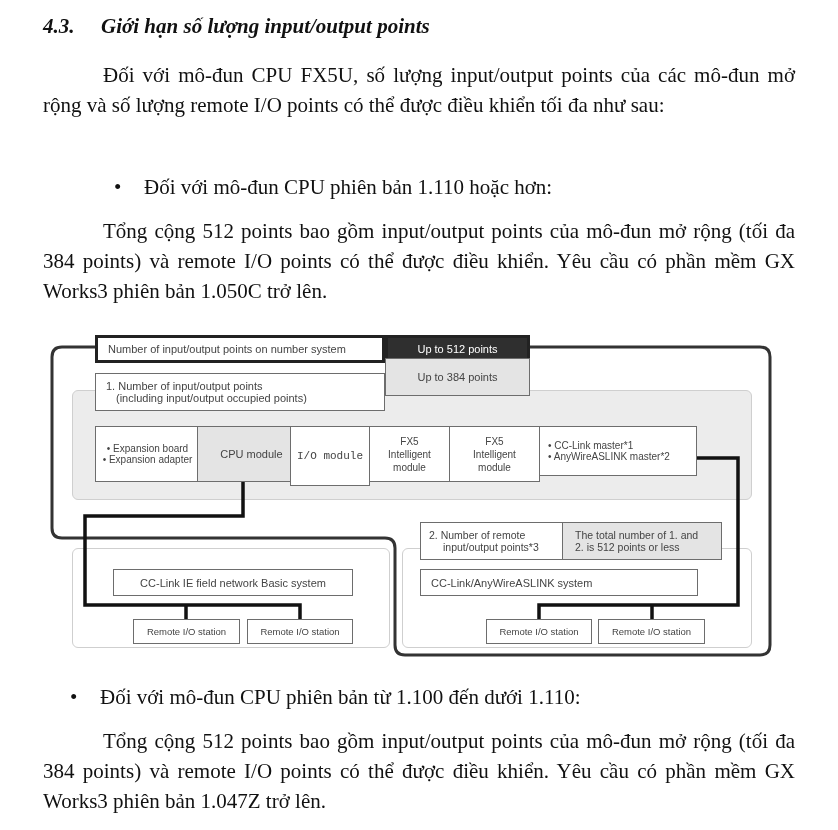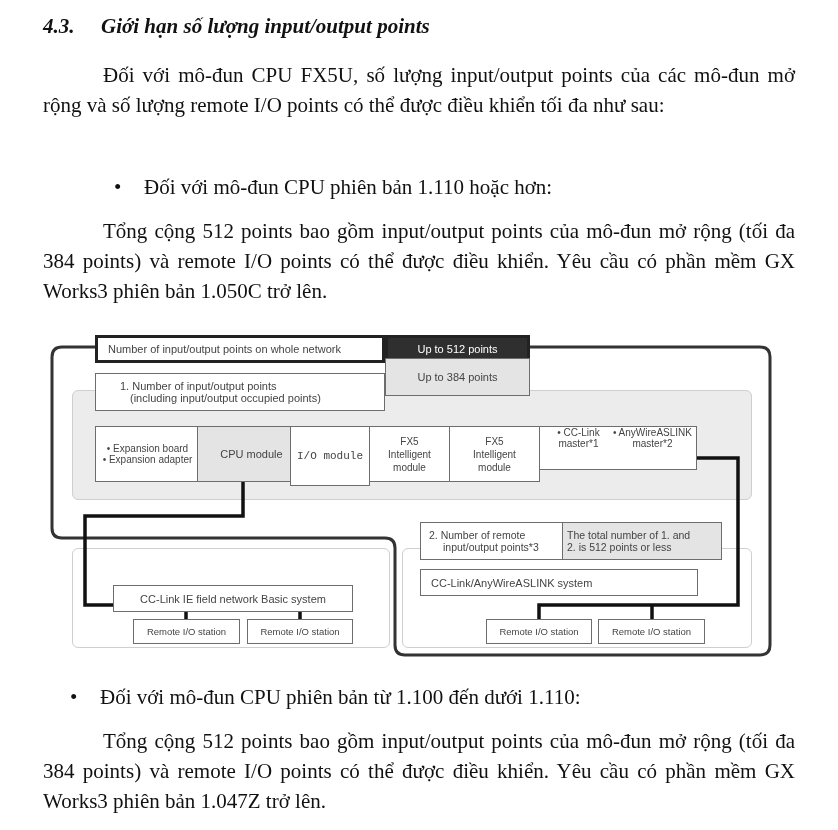--- a/index.html
+++ b/index.html
@@ -52,24 +52,24 @@
 
     <path d="M 95 347 L 62 347 Q 52 347 52 357 L 52 528 Q 52 538 62 538 L 385 538 Q 395 538 395 548 L 395 645 Q 395 655 405 655 L 760 655 Q 770 655 770 645 L 770 357 Q 770 347 760 347 L 530 347" fill="none" stroke="#333" stroke-width="3"></path>
 
     <path d="M 243 482 L 243 516 L 85 516 L 85 605 L 300 605 L 300 621" fill="none" stroke="#111" stroke-width="3.5"></path>
     <path d="M 186 605 L 186 621" fill="none" stroke="#111" stroke-width="3.5"></path>
 
     <path d="M 697 458 L 738 458 L 738 605 L 539 605 L 539 621" fill="none" stroke="#111" stroke-width="3.5"></path>
     <path d="M 652 605 L 652 621" fill="none" stroke="#111" stroke-width="3.5"></path>
   </svg>
 
-  <div class="box" style="left:95px; top:335px; width:290px; height:28px; border:3px solid #222; background:#fff; font-size:11px; justify-content:flex-start; padding-left:10px;">Number of input/output points on whole network</div>
+  <div class="box" style="left:95px; top:335px; width:290px; height:28px; border:3px solid #222; background:#fff; font-size:11px; justify-content:flex-start; padding-left:10px;">Number of input/output points on number system</div>
   <div class="box" style="left:385px; top:335px; width:145px; height:28px; background:#2f2f2f; color:#fff; font-size:11px; border:3px solid #222;">Up to 512 points</div>
 
-  <div class="box thin" style="left:95px; top:373px; width:290px; height:38px; font-size:11px; flex-direction:column; align-items:flex-start; padding-left:24px;">
+  <div class="box thin" style="left:95px; top:373px; width:290px; height:38px; font-size:11px; flex-direction:column; align-items:flex-start; padding-left:10px;">
     <span>1. Number of input/output points</span>
     <span style="padding-left:10px;">(including input/output occupied points)</span>
   </div>
   <div class="box thin grey" style="left:385px; top:358px; width:145px; height:38px; font-size:11px;">Up to 384 points</div>
 
   <div class="box thin" style="left:95px; top:426px; width:103px; height:56px; font-size:10px; flex-direction:column; align-items:center; padding-left:2px;">
     <span>• Expansion board</span>
     <span>• Expansion adapter</span>
   </div>
   <div class="box thin grey" style="left:197px; top:426px; width:94px; height:56px; font-size:11px;padding-left:15px;">CPU module</div>
@@ -77,35 +77,35 @@
   <div class="box thin" style="left:369px; top:426px; width:81px; height:56px; font-size:10px; flex-direction:column; line-height:13px;">
     <span>FX5</span>
     <span>Intelligent</span>
     <span>module</span>
   </div>
   <div class="box thin" style="left:449px; top:426px; width:91px; height:56px; font-size:10px; flex-direction:column; line-height:13px;">
     <span>FX5</span>
     <span>Intelligent</span>
     <span>module</span>
   </div>
-  <div class="box thin" style="left:539px; top:426px; width:158px; height:44px; font-size:10px; flex-direction:row; align-items:flex-start; padding-left:8px;">
+  <div class="box thin" style="left:539px; top:426px; width:158px; height:50px; font-size:10px; flex-direction:column; align-items:flex-start; padding-left:8px;">
     <span>• CC-Link master*1</span>
     <span>• AnyWireASLINK master*2</span>
   </div>
 
   <div class="box thin" style="left:420px; top:522px; width:143px; height:38px; font-size:10.5px; flex-direction:column; align-items:flex-start; padding-left:8px;">
     <span>2. Number of remote</span>
     <span style="padding-left:14px;">input/output points*3</span>
   </div>
-  <div class="box thin grey" style="left:562px; top:522px; width:160px; height:38px; font-size:10.5px; flex-direction:column; align-items:flex-start; padding-left:4px;">
+  <div class="box thin grey" style="left:562px; top:522px; width:160px; height:38px; font-size:10.5px; flex-direction:column; align-items:flex-start; padding-left:12px;">
     <span>The total number of 1. and</span>
     <span>2. is 512 points or less</span>
   </div>
 
-  <div class="box thin" style="left:113px; top:569px; width:240px; height:27px; font-size:11px;margin-top:16px;">CC-Link IE field network Basic system</div>
+  <div class="box thin" style="left:113px; top:569px; width:240px; height:27px; font-size:11px;">CC-Link IE field network Basic system</div>
   <div class="box thin" style="left:420px; top:569px; width:278px; height:27px; font-size:11px; justify-content:flex-start; padding-left:10px;">CC-Link/AnyWireASLINK system</div>
 
   <div class="box thin" style="left:133px; top:619px; width:107px; height:25px; font-size:9.5px;">Remote I/O station</div>
   <div class="box thin" style="left:247px; top:619px; width:106px; height:25px; font-size:9.5px;">Remote I/O station</div>
   <div class="box thin" style="left:486px; top:619px; width:106px; height:25px; font-size:9.5px;">Remote I/O station</div>
   <div class="box thin" style="left:598px; top:619px; width:107px; height:25px; font-size:9.5px;">Remote I/O station</div>
 </div>
 
 <div class="bullet serif" style="top:682px;">
   <span class="dot">•</span><span>Đối với mô-đun CPU phiên bản từ 1.100 đến dưới 1.110:</span>

